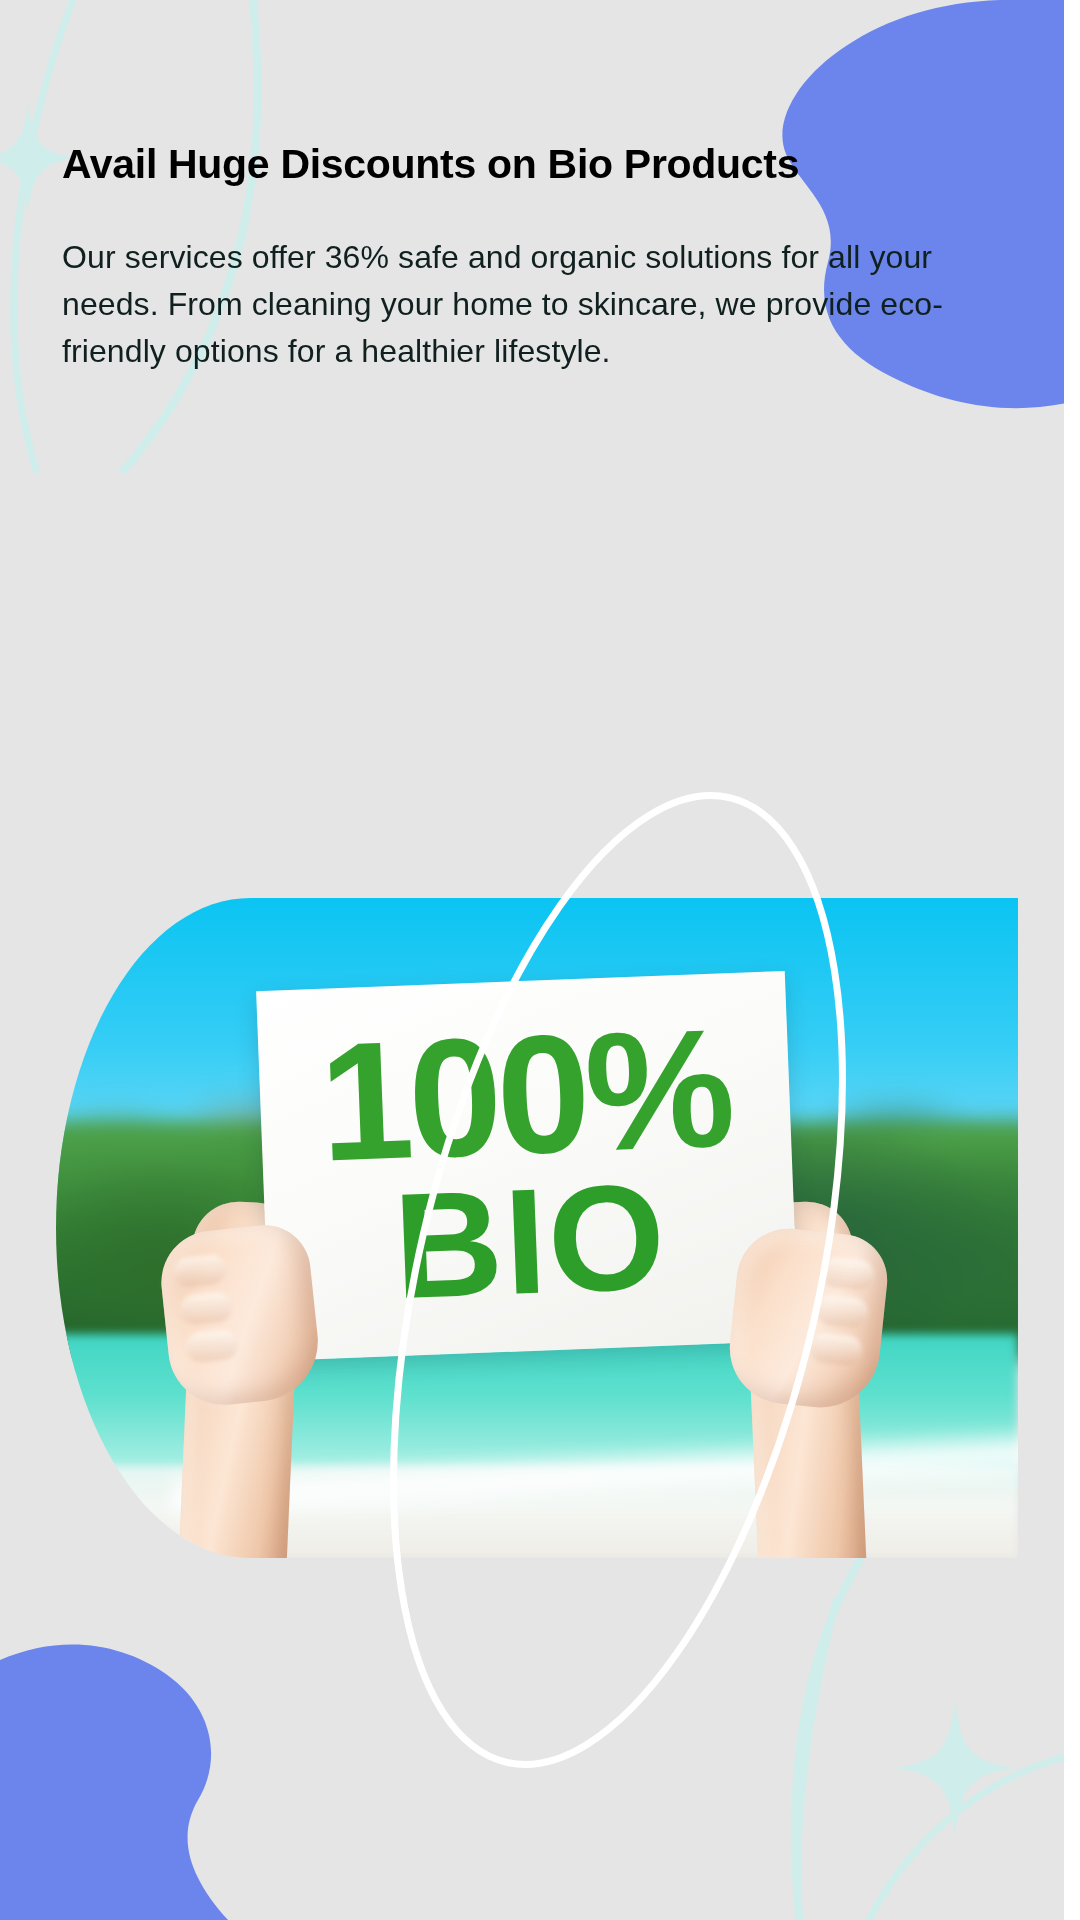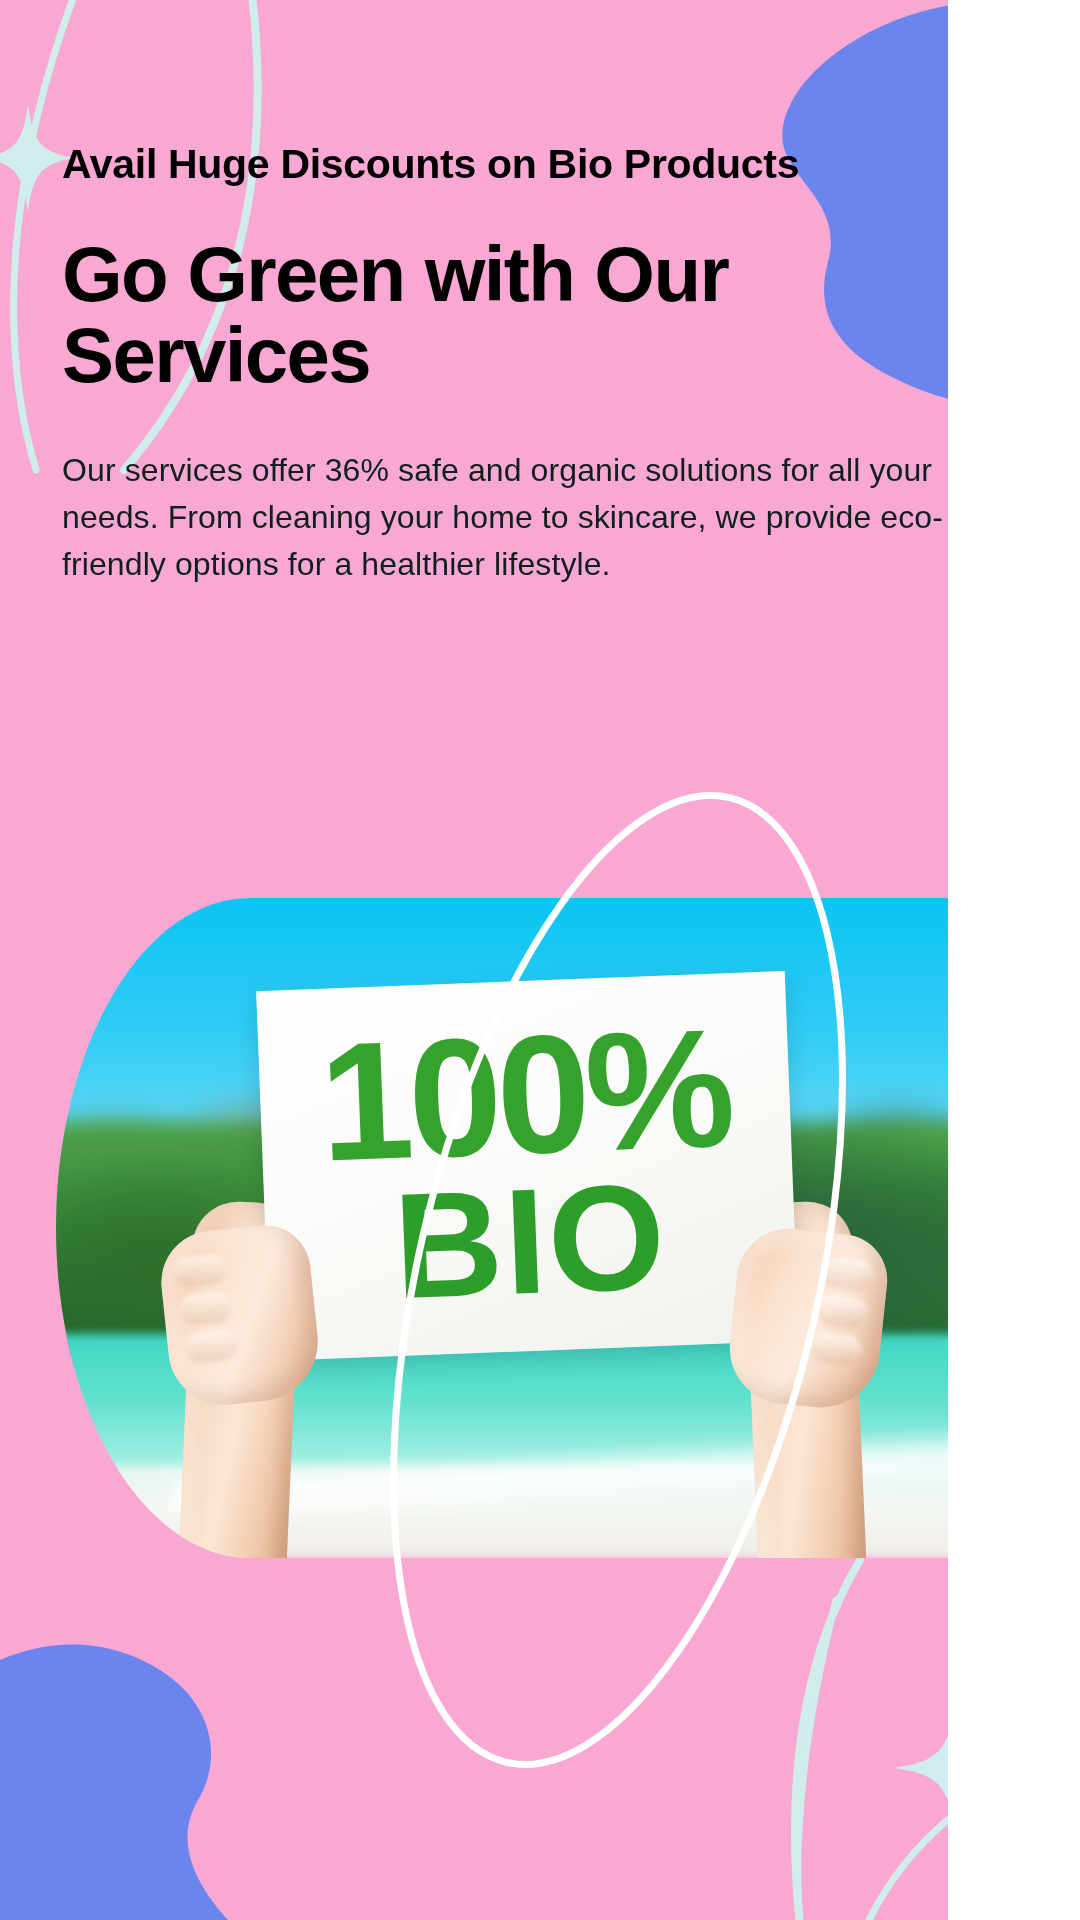--- a/index.html
+++ b/index.html
@@ -2,24 +2,24 @@
 <html><head>
 <meta charset="utf-8">
 <style>
   html, body {
     margin: 0;
     padding: 0;
     background: #ffffff;
   }
   #poster {
     position: relative;
-    width: 948px;
+    width: 1064px;
     height: 1920px;
     overflow: hidden;
-    background: #f9a8d4;
+    background: #e5e5e5;
     font-family: "Liberation Sans", sans-serif;
   }
 
   
   .deco {
     position: absolute;
     inset: 0;
     width: 1080px;
     height: 1920px;
     pointer-events: none;
@@ -232,21 +232,20 @@
     <path fill="#CFEDEA" d="M1060,1700 C1066,1748 1074,1762 1122,1768 C1074,1774 1066,1788 1060,1836
              C1054,1788 1046,1774 998,1768 C1046,1762 1054,1748 1060,1700 Z" transform="translate(-105,0)"></path>
 
     <path fill="none" stroke="#CFEDEA" stroke-width="7" stroke-linecap="round" d="M1086,1752 C1000,1768 912,1830 866,1926"></path>
 
     <path fill="none" stroke="#CFEDEA" stroke-width="8" stroke-linecap="round" d="M860,1560 C800,1660 786,1790 800,1926"></path>
   </svg>
 
   <div class="copy">
     <h2 class="eyebrow">Avail Huge Discounts on Bio Products</h2>
-    <h1 class="headline">Go Green with Our Services</h1>
     <p class="body-copy">Our services offer 36% safe and organic solutions for all your needs. From cleaning your home to skincare, we provide eco-friendly options for a healthier lifestyle.</p>
   </div>
 
   <div class="photo-wrap">
     <div class="photo">
       <div class="ph-sky"></div>
       <div class="ph-jungle-top"></div>
       <div class="ph-jungle"></div>
       <div class="ph-water"></div>
       <div class="ph-beach"></div>

